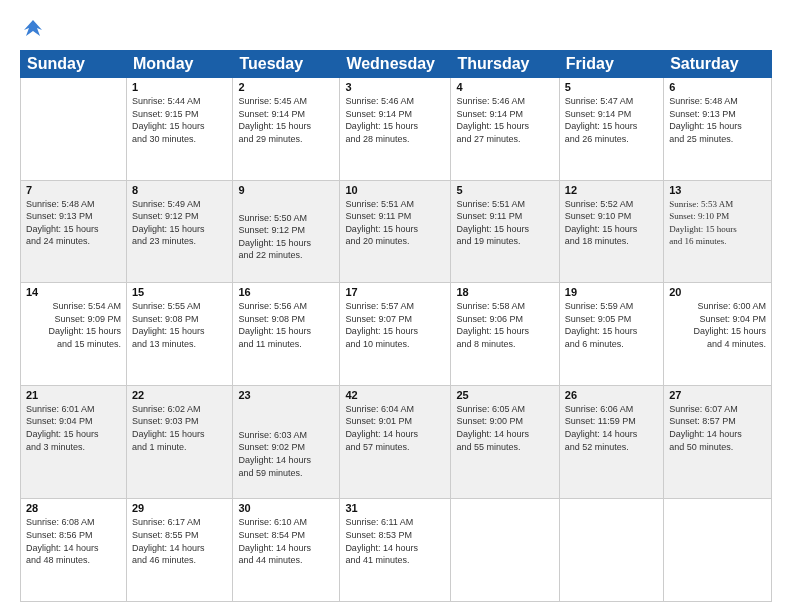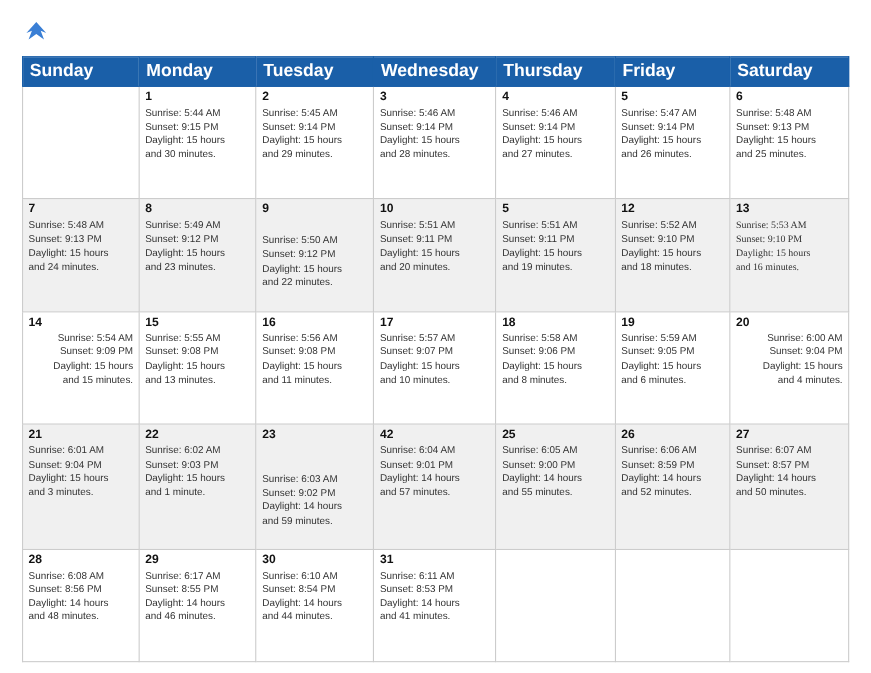--- a/index.html
+++ b/index.html
@@ -317,21 +317,21 @@
           <td>
             <div class="day-number">25</div>
             <div class="day-info" style="white-space: pre-line;">Sunrise: 6:05 AM
 Sunset: 9:00 PM
 Daylight: 14 hours
 and 55 minutes.</div>
           </td>
           <td>
             <div class="day-number">26</div>
             <div class="day-info" style="white-space: pre-line;">Sunrise: 6:06 AM
-Sunset: 8:59 PM
+Sunset: 11:59 PM
 Daylight: 14 hours
 and 52 minutes.</div>
           </td>
           <td>
             <div class="day-number">27</div>
             <div class="day-info" style="white-space: pre-line;">Sunrise: 6:07 AM
 Sunset: 8:57 PM
 Daylight: 14 hours
 and 50 minutes.</div>
           </td>

